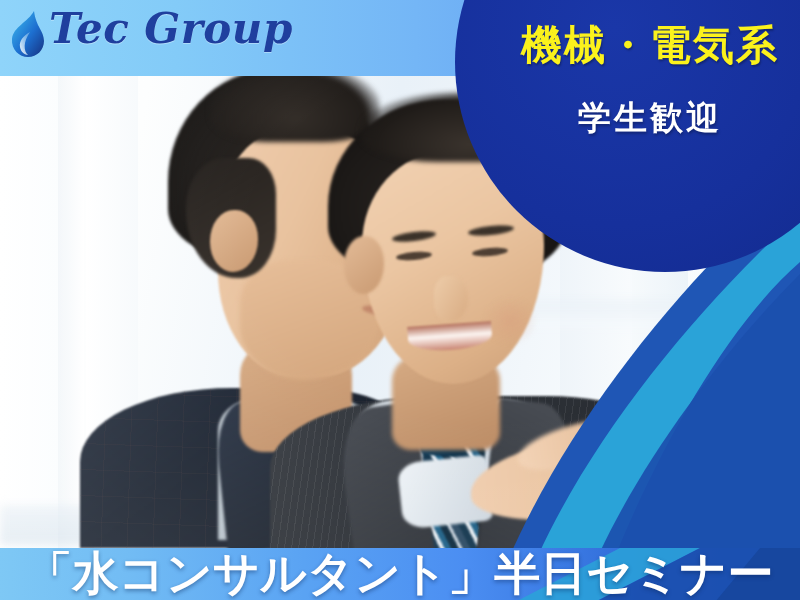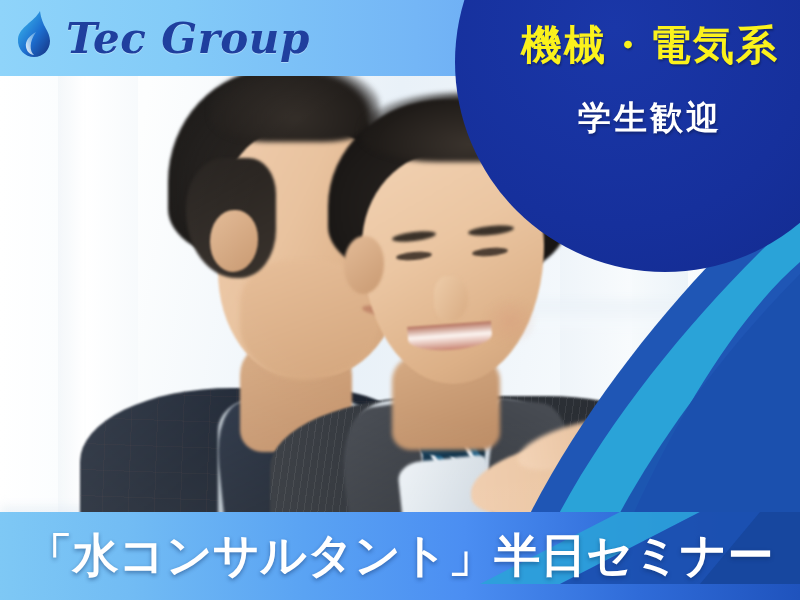--- a/index.html
+++ b/index.html
@@ -250,21 +250,21 @@
   
   .swoosh{ position:absolute; right:0; bottom:0; width:330px; height:430px; overflow:hidden; pointer-events:none; }
   .swoosh svg{ display:block; }
 
   
   .header{
     position:absolute; left:0; top:0; width:800px; height:76px;
     background:linear-gradient(90deg,#8fd4fa 0%,#83cbf8 22%,#74b6f6 52%,#62a0f3 78%,#5b97f2 100%);
     z-index:6;
   }
-  .logo{ position:absolute; left:14px; top:8px; display:flex; align-items:flex-end; gap:12px; }
+  .logo{ position:absolute; left:8px; top:8px; display:flex; align-items:flex-start; gap:1px; }
   .logo-drop{ width:40px; height:52px; }
   .logo-text{
     font-family:"DejaVu Serif","Liberation Serif",serif;
     font-style:italic; font-weight:700; font-size:42px; letter-spacing:.5px;
     color:#1f3f9e; line-height:1;
     text-shadow:0 1px 0 rgba(255,255,255,.35);
   }
 
   
   .circle-badge{
@@ -299,21 +299,21 @@
   }
   .date-pill span{
     font-family:"DejaVu Sans","Liberation Sans",sans-serif;
     font-size:44px; font-weight:700; color:#fcf41d; letter-spacing:0px;
     text-shadow:1px 2px 3px rgba(0,0,0,.3);
     white-space:nowrap;
   }
 
   
   .bottom-bar{
-    position:absolute; left:0; bottom:0; width:800px; height:88px;
+    position:absolute; left:0; bottom:0; width:800px; height:52px;
     background:linear-gradient(90deg,#7ec8f5 0%,#72bcf4 16%,#5aa3f3 38%,#4b8ef2 58%,#2f6bd8 80%,#1f53bd 100%);
     overflow:hidden; z-index:9;
   }
   .bottom-stripes{ position:absolute; inset:0; }
   .bottom-text{
     position:absolute; inset:0; display:flex; align-items:center; justify-content:center;
     font-family:"DejaVu Sans","Liberation Sans",sans-serif;
     font-size:46px; font-weight:700; color:#ffffff; letter-spacing:0px;
     text-shadow:0 2px 4px rgba(10,40,90,.45);
     white-space:nowrap;

